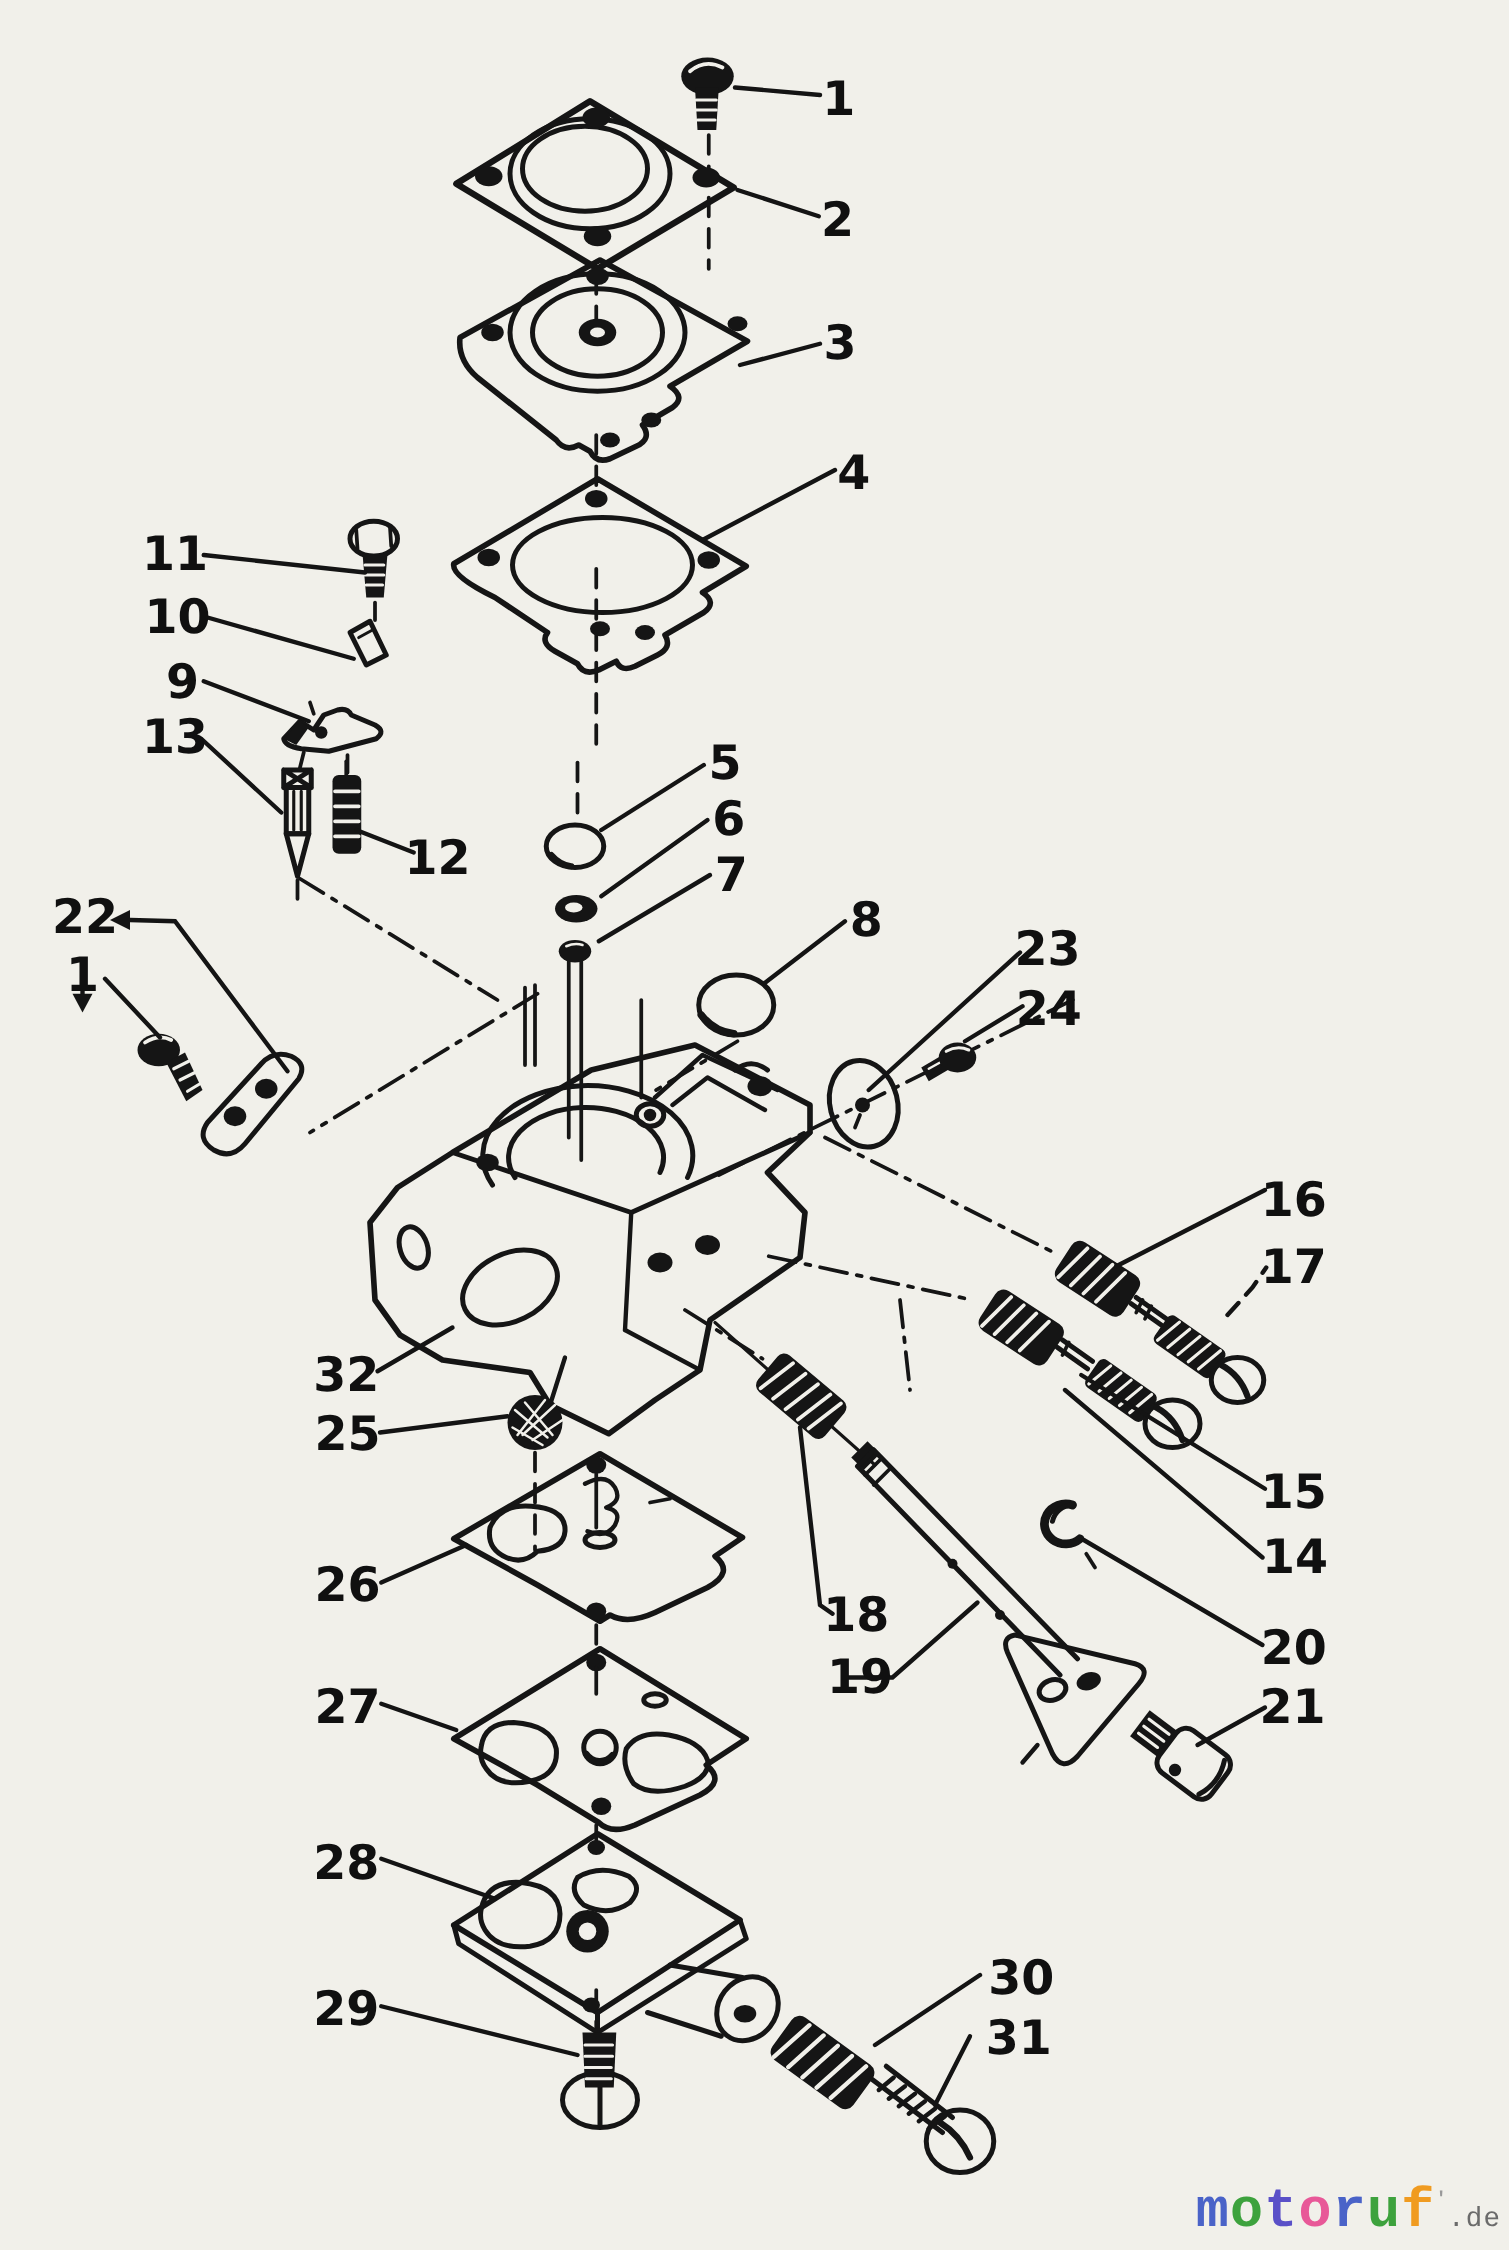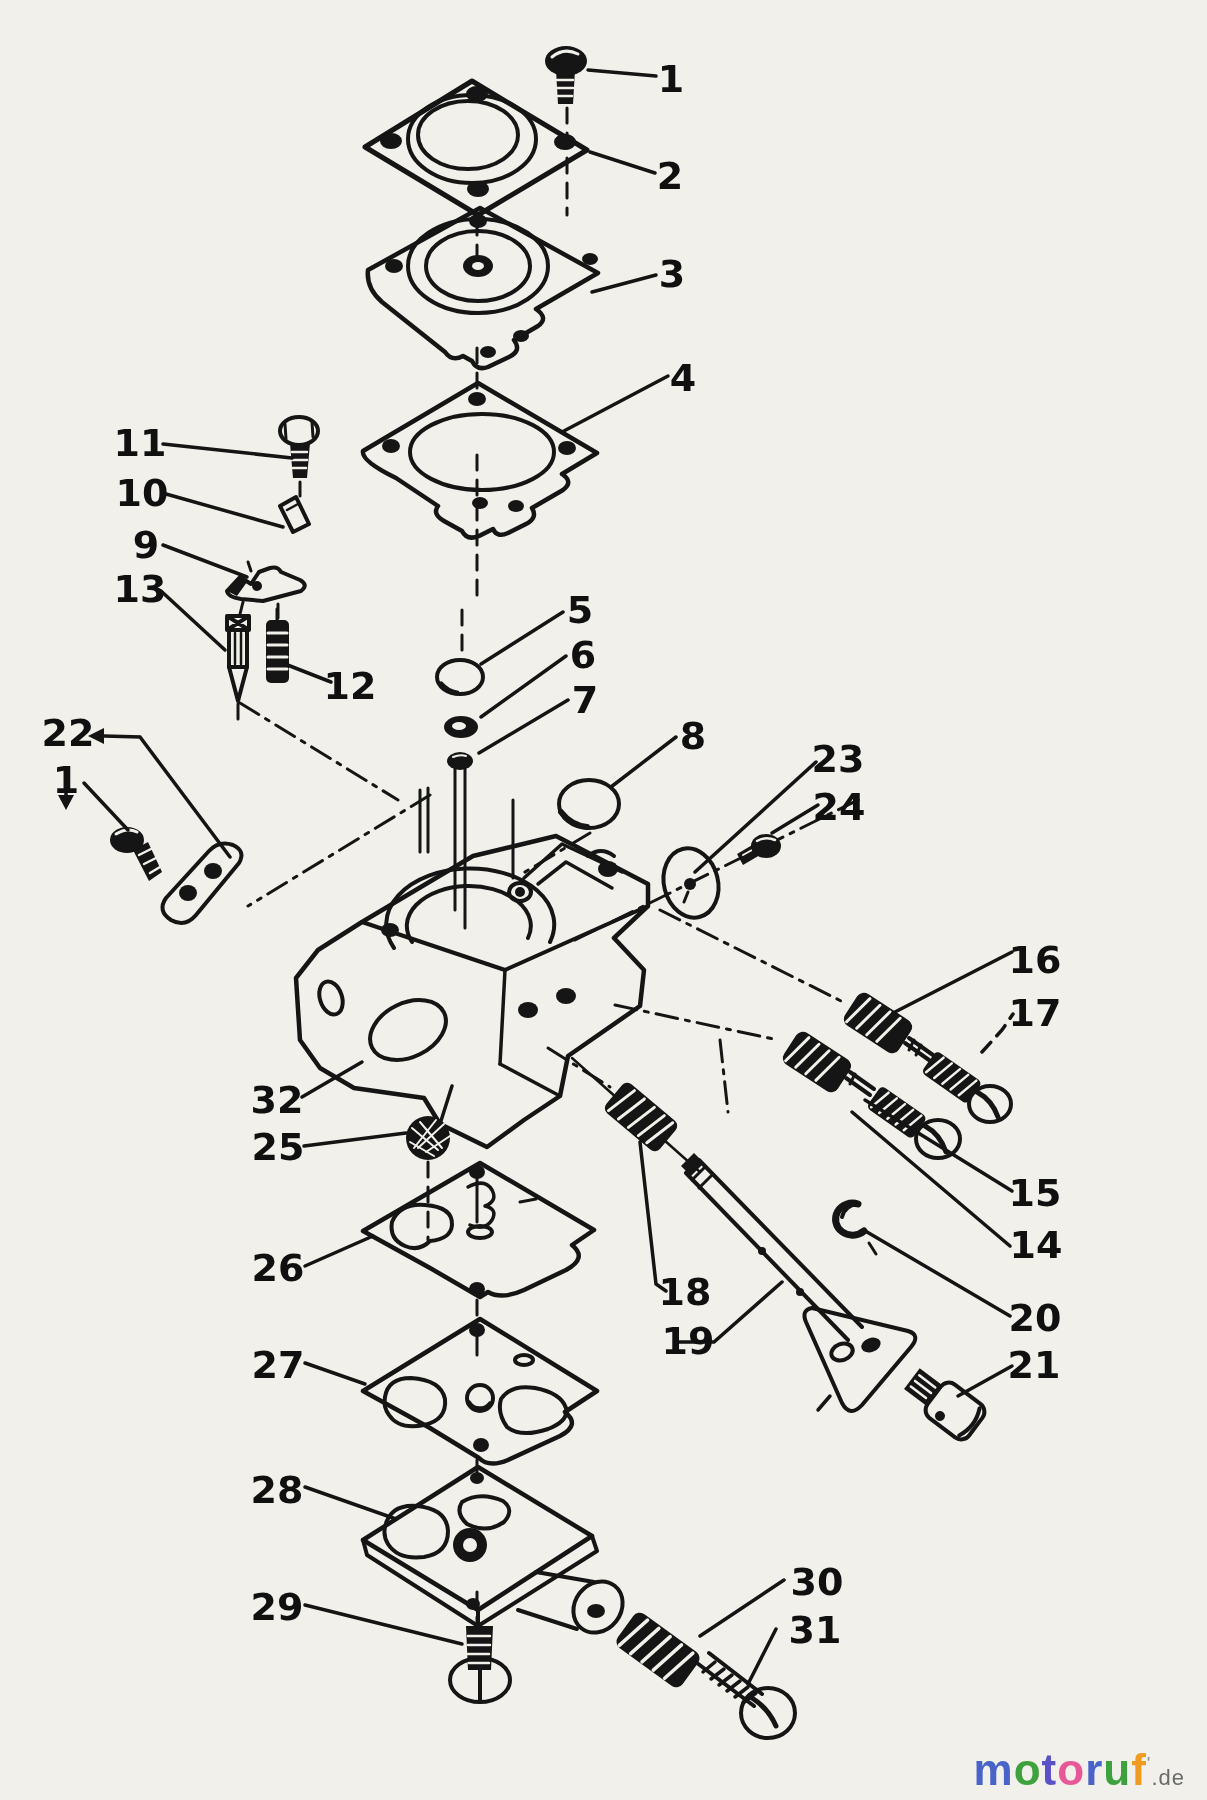--- a/index.html
+++ b/index.html
@@ -7,21 +7,21 @@
   svg{position:absolute;left:0;top:0;}
   .callout-text{font-family:"DejaVu Sans",sans-serif;font-weight:700;font-size:38px;fill:#101010;}
   .leader{fill:none;stroke:#141414;stroke-width:3.5;stroke-linecap:round;}
   .leader.dashed{stroke-dasharray:13 9;}
   .dash{stroke-dasharray:15 10;}
   .dashdot{stroke-dasharray:22 8 4 8;}
   .ink{fill:#151515;stroke:none;}
   .hole{fill:#151515;stroke:none;}
   .bg{fill:#f1f0ea;stroke:none;}
   .wht{stroke:#f1f0ea;fill:none;}
-  .wm{position:absolute;right:22px;bottom:8px;font-family:Liberation Sans, sans-serif;
+  .wm{position:absolute;right:6px;bottom:8px;font-family:Liberation Mono, monospace;
       font-weight:700;font-size:44px;letter-spacing:1px;line-height:1;}
   .wm .suffix{font-size:22px;font-weight:400;}
   .wm .tm{font-size:15px;vertical-align:18px;}
 </style>
 </head>
 <body>
 
 <div class="page">
 <svg width="1207" height="1800" viewBox="0 0 1207 1800">
 

